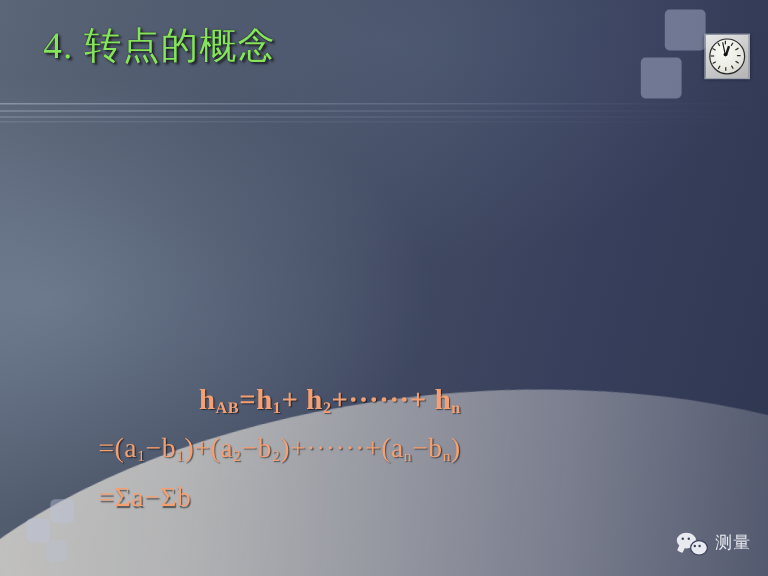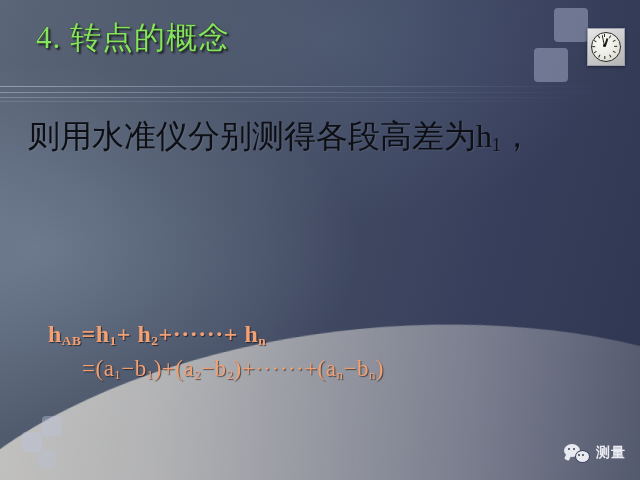--- a/index.html
+++ b/index.html
@@ -144,38 +144,38 @@
     top: 318px;
     color: #f5a072;
     text-shadow: 1px 1px 1px rgba(0,0,0,0.55);
   }
   .f-line { white-space: nowrap; }
   .f1 {
     font-size: 24px;
     font-weight: bold;
     line-height: 32px;
     letter-spacing: 0.5px;
+    text-align: right;
   }
   .f2, .f3 {
     font-size: 23px;
-    line-height: 24px;
+    line-height: 36px;
     margin-left: 34px;
     letter-spacing: 0.5px;
   }
   .f3 { line-height: 34px; }
 
   
   .watermark {
     position: absolute;
     right: 14px;
     bottom: 18px;
     display: flex;
     align-items: center;
     gap: 6px;
-    font-weight: bold;
   }
   .wechat {
     position: relative;
     width: 26px;
     height: 18px;
   }
   .bub {
     position: absolute;
     border-radius: 50%;
     background: #e8eaf0;
@@ -236,29 +236,31 @@
       <div class="tick" style="transform:rotate(330deg)"></div>
       <div class="clock-hand minute"></div>
       <div class="clock-hand hour"></div>
       <div class="clock-pin"></div>
     </div>
   </div>
 
   <div class="title">4. 转点的概念</div>
 
   <div class="body">
-    <div class="line"><span>则用水准仪分别测得各段高差为h</span><sub>1</sub><span>，</span></div>
   </div>
 
   <div class="formulas">
     <div class="f-line f1">
       <span>h</span><sub>AB</sub><span>=h</span><sub>1</sub><span>+ h</span><sub>2</sub><span>+······+ h</span><sub>n</sub>
     </div>
     <div class="f-line f2">
       <span>=(a</span><sub>1</sub><span>−b</span><sub>1</sub><span>)+(a</span><sub>2</sub><span>−b</span><sub>2</sub><span>)+······+(a</span><sub>n</sub><span>−b</span><sub>n</sub><span>)</span>
+    </div>
+    <div class="f-line f3">
+      <span>=Σa−Σb</span>
     </div>
   </div>
 
   <div class="watermark">
     <div class="wechat">
       <div class="bub big"></div>
       <div class="bub small"></div>
       <div class="dot d1"></div>
       <div class="dot d2"></div>
       <div class="dot d3"></div>

